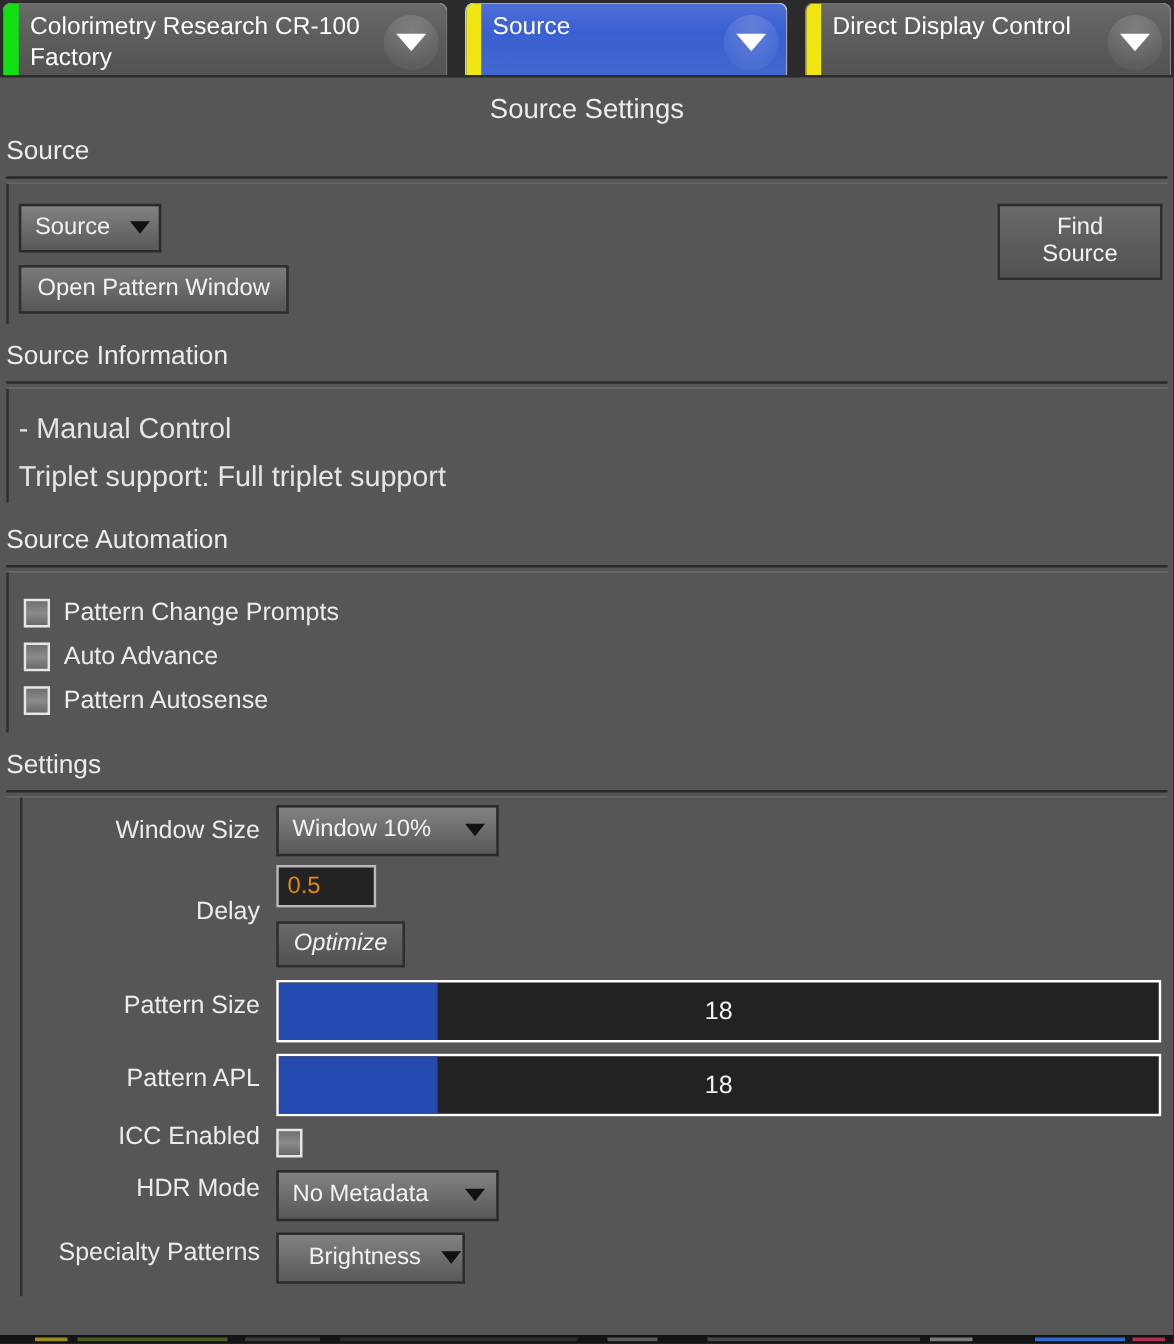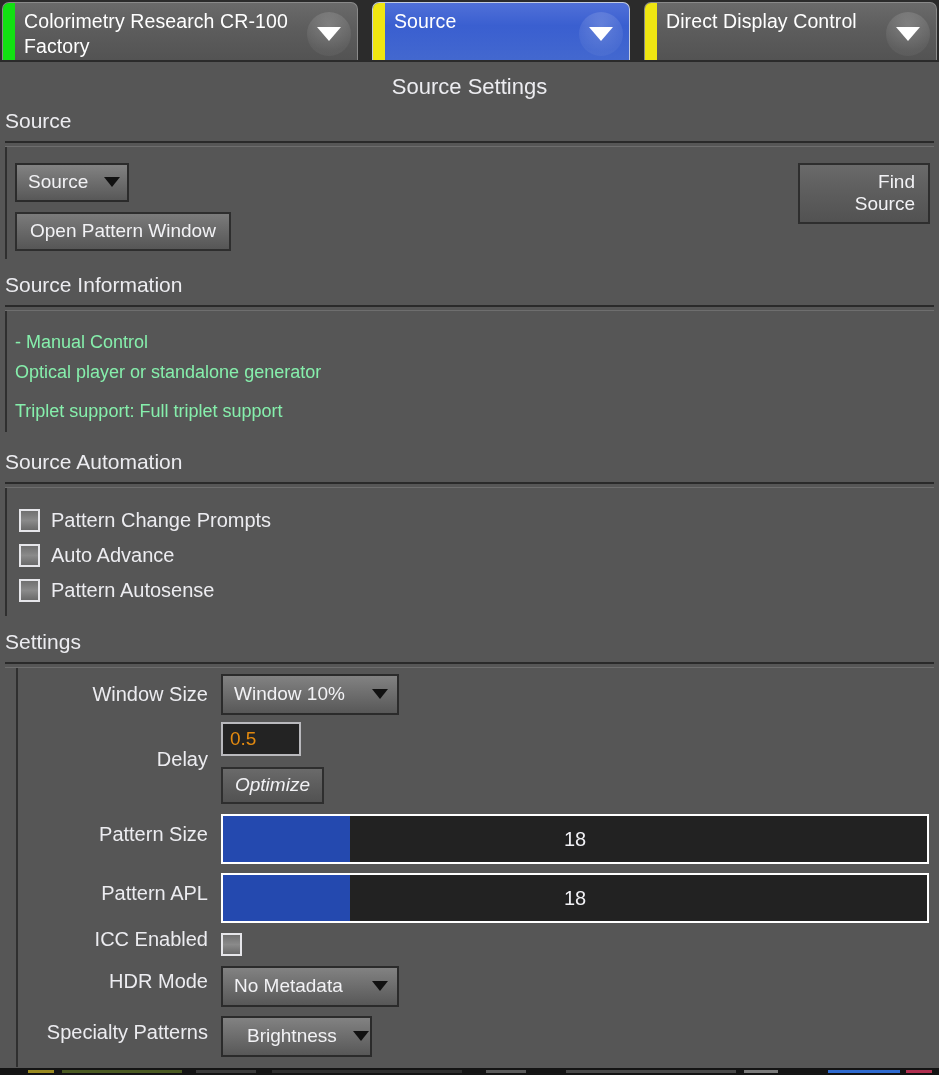--- a/index.html
+++ b/index.html
@@ -303,35 +303,34 @@
 
     <div>
       <div class="section-title">Source</div>
       <div class="rule"></div>
       <div class="groupbox" style="padding:16px 0 8px 0;">
         <div style="position:relative; height:44px;">
           <div class="dropdown" style="position:absolute; left:8px; top:0; width:114px;">
             <span>Source</span>
             <span class="caret"></span>
           </div>
-          <div class="btn btn-dark" style="position:absolute; right:9px; top:0; width:132px; text-align:right;">Find Source</div>
+          <div class="btn btn-dark" style="position:absolute; right:9px; top:0; width:132px; text-align:center;">Find Source</div>
         </div>
         <div style="padding-left:8px; padding-top:5px;">
           <div class="btn" style="display:inline-block;">Open Pattern Window</div>
         </div>
       </div>
     </div>
 
     <div style="margin-top:13px;">
       <div class="section-title">Source Information</div>
       <div class="rule"></div>
       <div class="groupbox" style="padding:16px 0 6px 0;">
-        <div style="padding-left:8px; font-size:18px; line-height:30px; color:#86efac;">
+        <div style="padding-left:8px; font-size:23px; line-height:30px; color:#e5e5e5;">
           <div>- Manual Control</div>
-          <div>Optical player or standalone generator</div>
           <div style="height:9px;"></div>
           <div>Triplet support: Full triplet support</div>
         </div>
       </div>
     </div>
 
     <div style="margin-top:17px;">
       <div class="section-title">Source Automation</div>
       <div class="rule"></div>
       <div class="groupbox" style="padding:15px 0 8px 0;">

